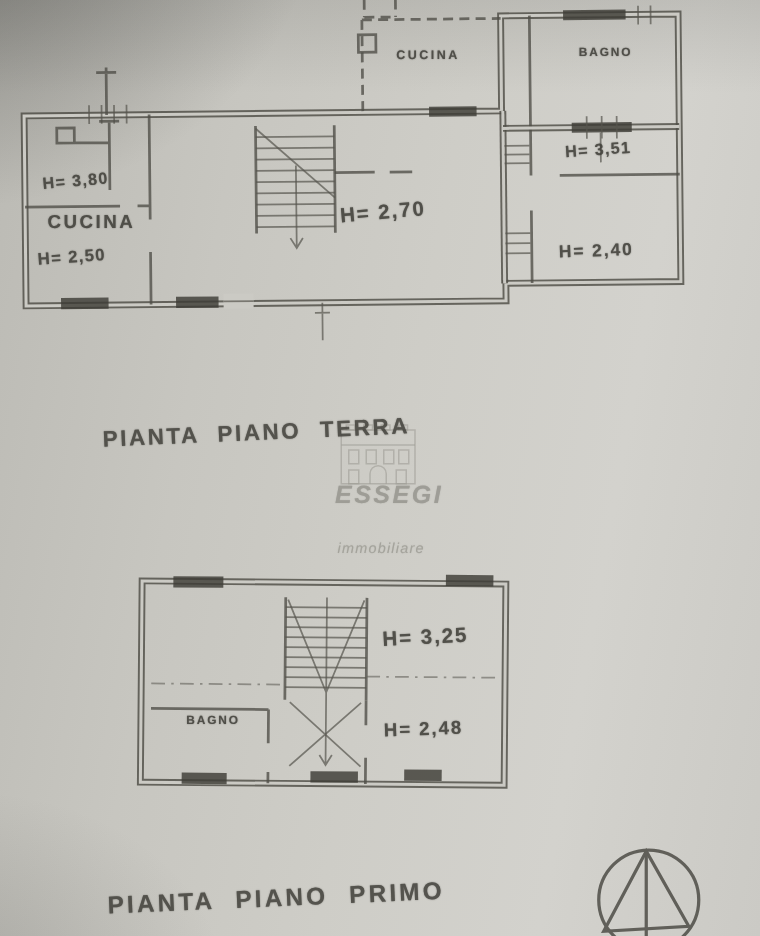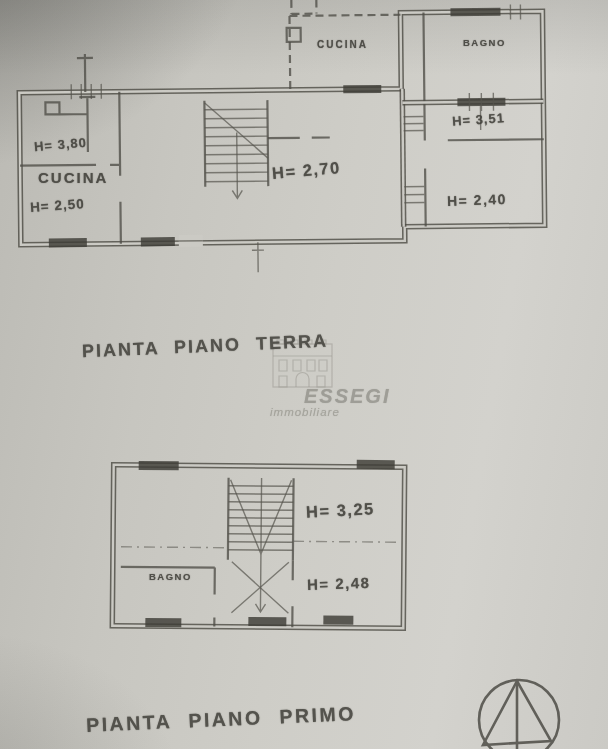--- a/index.html
+++ b/index.html
@@ -27,21 +27,21 @@
     position:absolute;color:#403f39;opacity:.88;white-space:nowrap;
     font-weight:600;text-shadow:0 0 1.2px rgba(64,63,57,.75);
   }
   .title{color:#44433d;font-weight:700;}
   .wm-brand{
     position:absolute;color:#93928b;font-style:italic;font-weight:700;
     letter-spacing:2px;opacity:.8;text-shadow:0 0 1px rgba(150,149,142,.8);
   }
   .wm-sub{
     position:absolute;color:#98978f;font-style:italic;font-weight:400;
-    letter-spacing:1px;opacity:.75;text-shadow:0 0 1px rgba(150,149,142,.7);
+    letter-spacing:1px;opacity:.75;text-shadow:0 0 1px rgba(150,149,142,.7);margin-top:27px;
   }
 </style>
 </head>
 <body>
 
 <div class="photo">
 
   <svg class="lines" width="608" height="749" viewBox="0 0 608 749">
 
     <g transform="rotate(-0.6 280 160)">
@@ -147,16 +147,16 @@
   <div class="lbl" style="left:463px;top:37px;font-size:9.5px;letter-spacing:1.5px;">BAGNO</div>
   <div class="lbl" style="left:452px;top:112px;font-size:13px;letter-spacing:1px;transform:rotate(-4deg);">H= 3,51</div>
   <div class="lbl" style="left:447px;top:192px;font-size:14px;letter-spacing:1.5px;transform:rotate(-2deg);">H= 2,40</div>
   <div class="lbl title" style="left:82px;top:336px;font-size:18px;letter-spacing:2px;word-spacing:8px;transform:rotate(-2.5deg);">PIANTA PIANO TERRA</div>
 
   <div class="lbl" style="left:149px;top:571px;font-size:9.5px;letter-spacing:1.5px;">BAGNO</div>
   <div class="lbl" style="left:306px;top:501px;font-size:16.5px;letter-spacing:1.5px;transform:rotate(-3deg);">H= 3,25</div>
   <div class="lbl" style="left:307px;top:575px;font-size:15px;letter-spacing:1.5px;transform:rotate(-2deg);">H= 2,48</div>
   <div class="lbl title" style="left:86px;top:708px;font-size:19.5px;letter-spacing:2.5px;word-spacing:9px;transform:rotate(-2.5deg);">PIANTA PIANO PRIMO</div>
 
-  <div class="wm-brand" style="left:268px;top:385px;font-size:20px;margin-left:36px;">ESSEGI</div>
+  <div class="wm-brand" style="left:268px;top:385px;font-size:20px;">ESSEGI</div>
   <div class="wm-sub" style="left:270px;top:406px;font-size:11.5px;">immobiliare</div>
 
 </div>
 
 </body></html>

